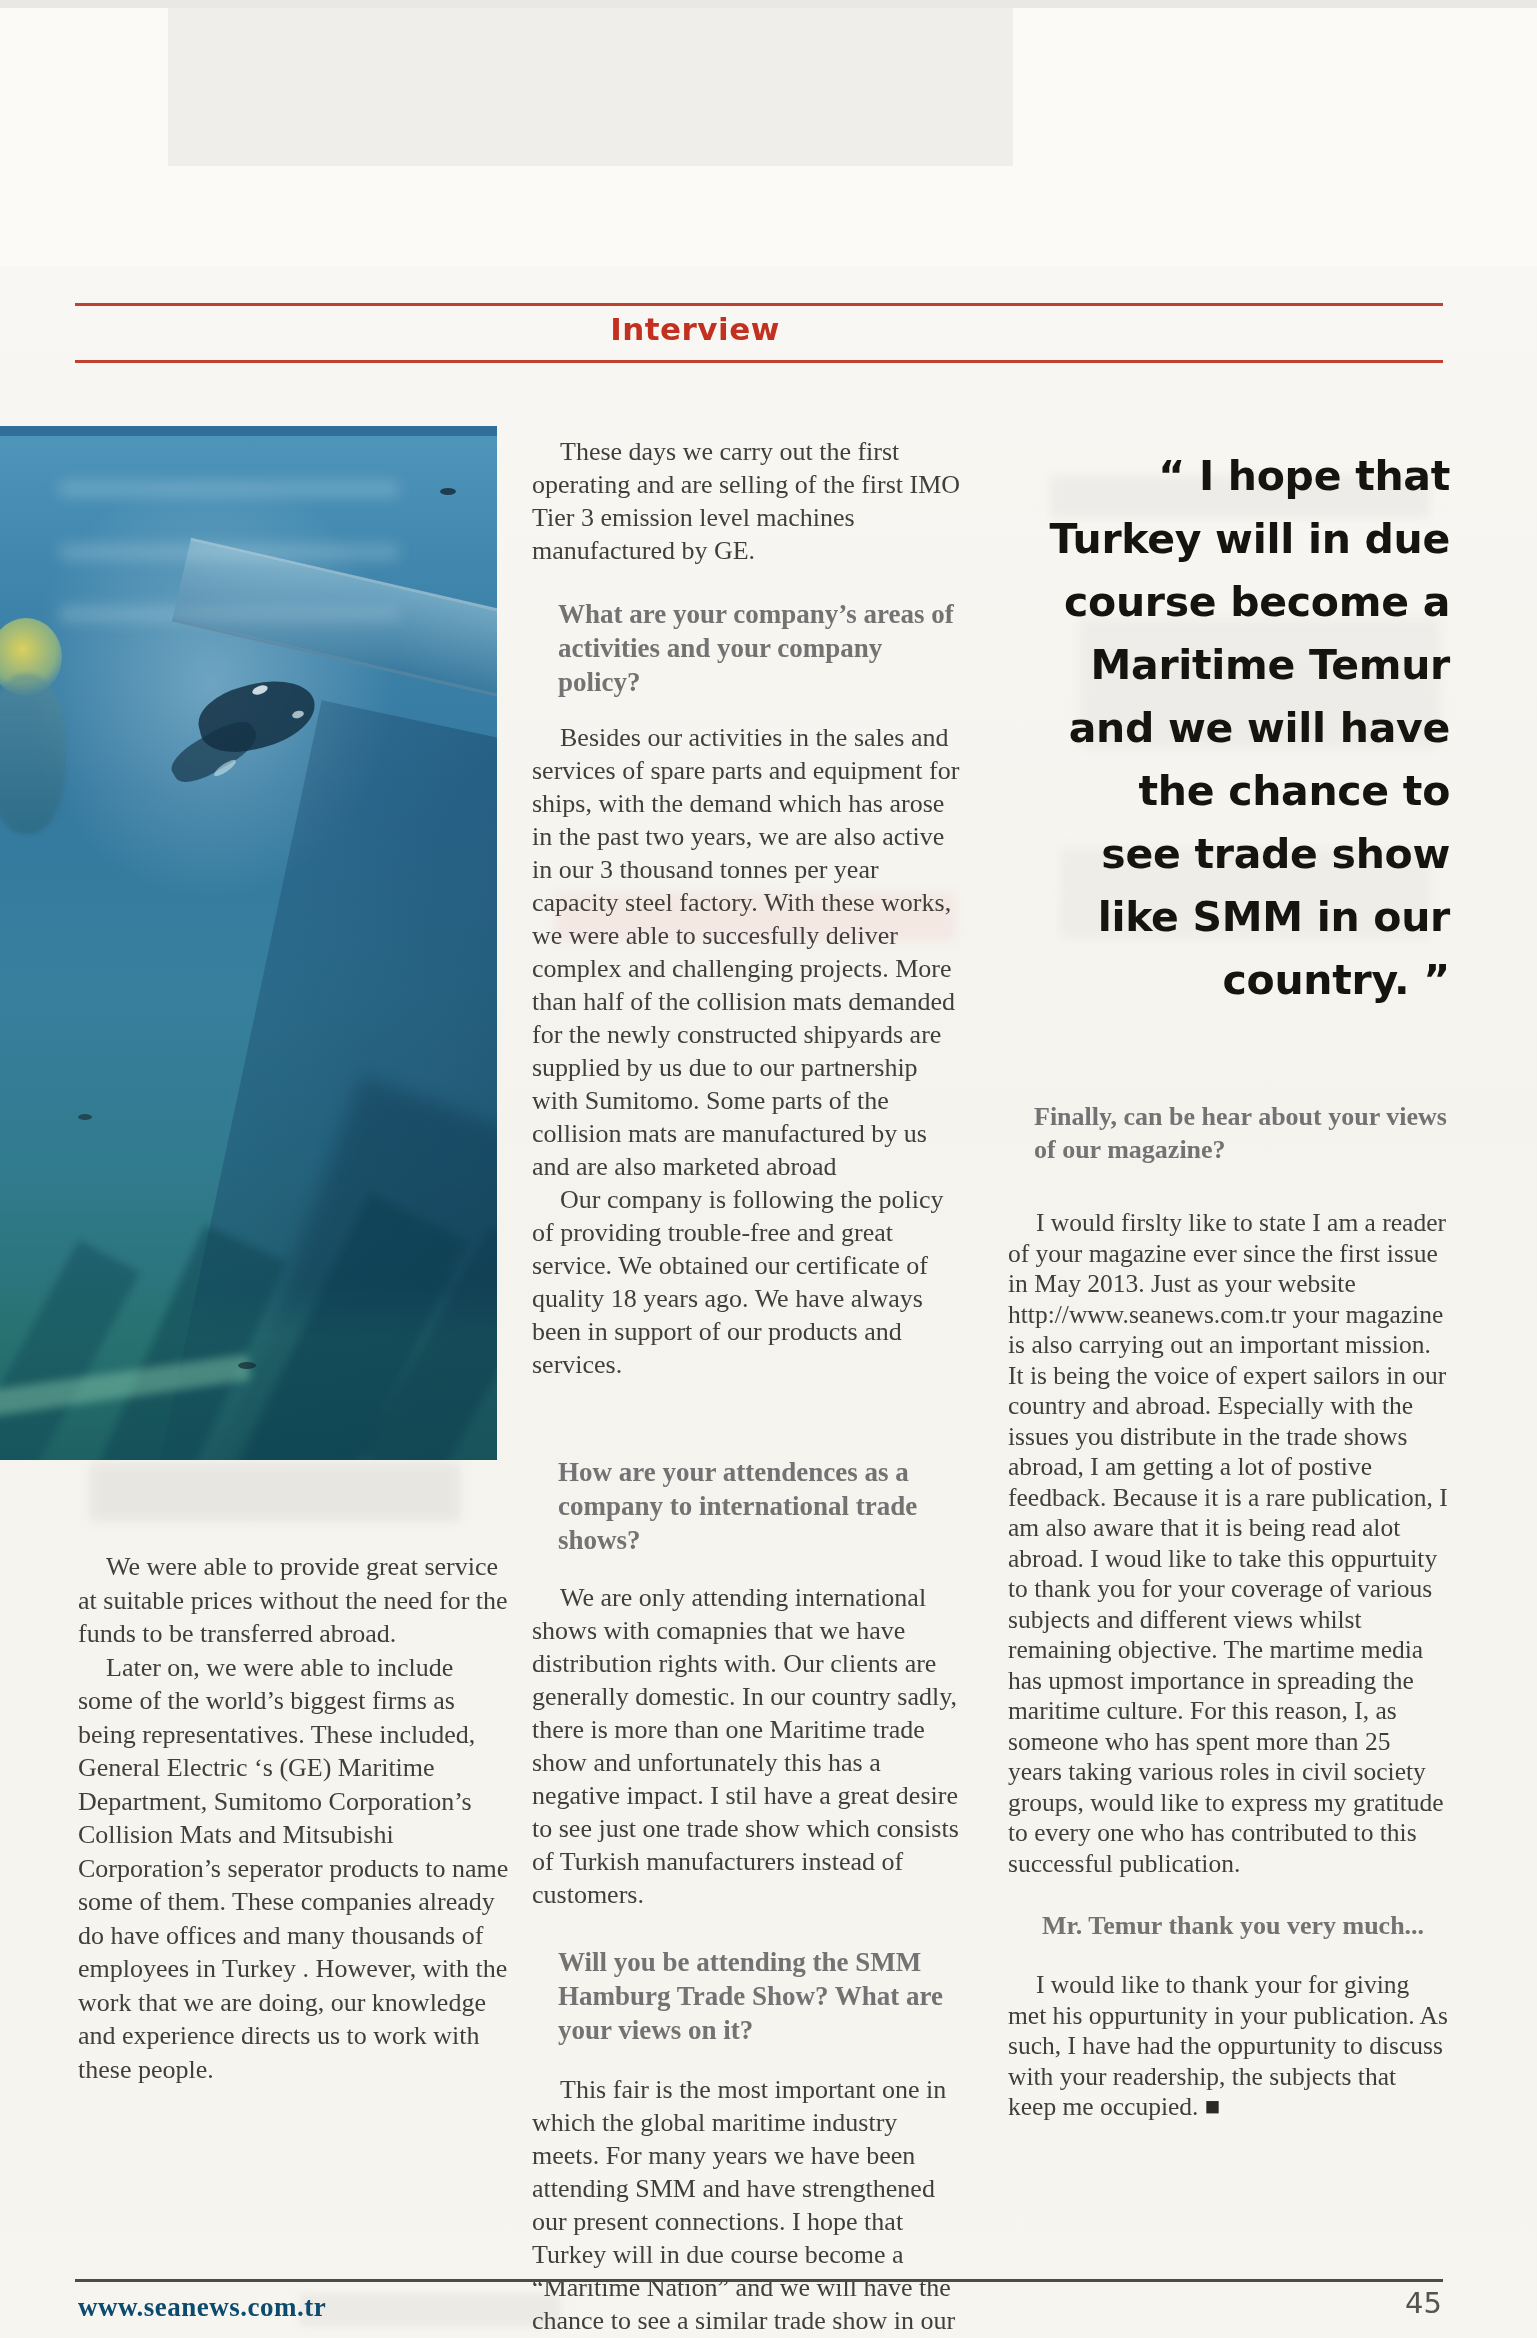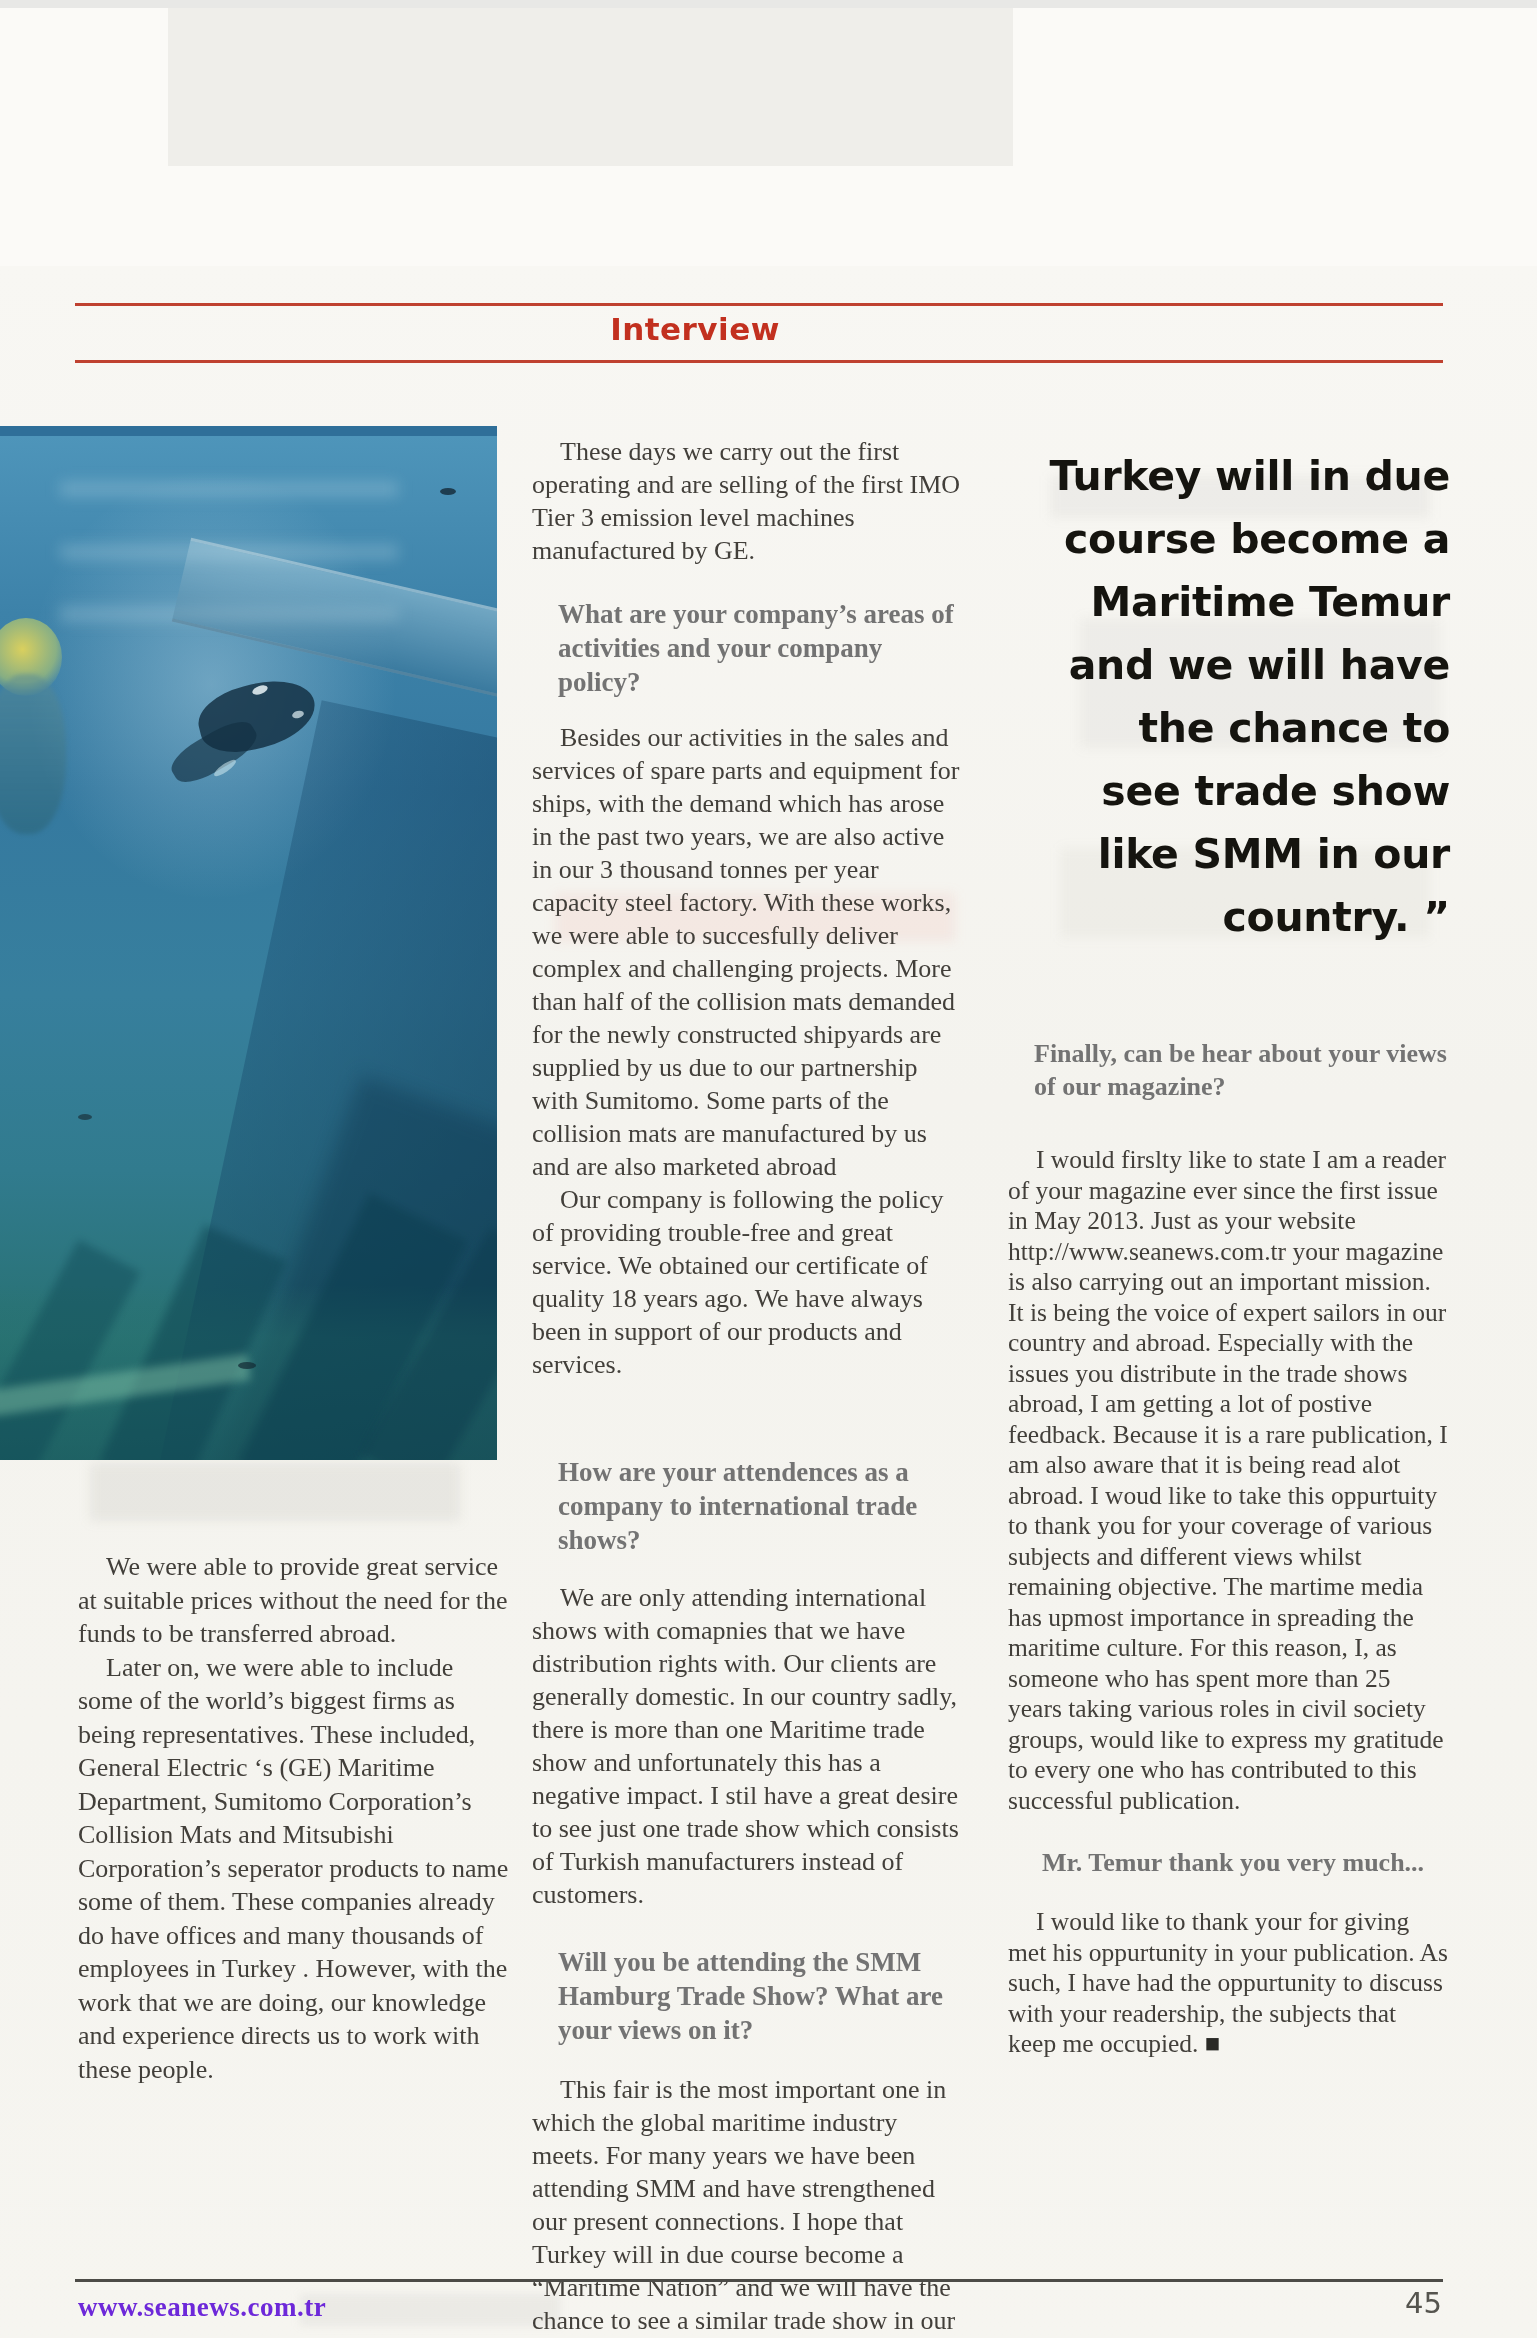--- a/index.html
+++ b/index.html
@@ -78,21 +78,21 @@
   .pull-quote{width:100%;text-align:right;}
   .pq-line{font-family:"DejaVu Sans","Liberation Sans",sans-serif;font-weight:bold;
     font-size:41px;line-height:63px;letter-spacing:-.3px;color:#15140f;}
   .h4r{margin:88px 0 42px;font-size:26px;line-height:33px;}
   .h5r{margin:30px 0 28px;padding-left:34px;font-size:26px;line-height:33px;}
   .body-r{font-size:25.5px;line-height:30.5px;}
   .endmark{color:#2a2a26;}
   
   .footer-rule{position:absolute;left:75px;top:2271px;width:1368px;height:3px;background:#4c4b47;}
   .footer-url{position:absolute;left:78px;top:2284px;font-weight:bold;font-size:27px;
-    letter-spacing:.5px;color:#6d28d9;}
+    letter-spacing:.5px;color:#0c4a6e;}
   .footer-page{position:absolute;left:1372px;top:2278px;width:70px;text-align:right;
     font-family:"DejaVu Sans","Liberation Sans",sans-serif;font-size:29px;color:#55544e;}
   
   .ghost{position:absolute;filter:blur(6px);}
   .g1{left:1050px;top:468px;width:380px;height:42px;background:rgba(130,130,122,.08);}
   .g2{left:1080px;top:610px;width:360px;height:130px;background:rgba(130,130,122,.07);}
   .g3{left:1060px;top:840px;width:370px;height:90px;background:rgba(130,130,122,.06);}
   .g-pink{left:555px;top:885px;width:400px;height:48px;background:rgba(235,130,115,.10);}
   .g4{left:90px;top:1455px;width:370px;height:58px;background:rgba(140,140,133,.12);}
   .g5{left:300px;top:2286px;width:260px;height:32px;background:rgba(160,160,153,.12);filter:blur(4px);}
@@ -154,20 +154,21 @@
     <p class="ind">Besides our activities in the sales and services of spare parts and equipment for ships, with the demand which has arose in the past two years, we are also active in our 3 thousand tonnes per year capacity steel factory. With these works, we were able to succesfully deliver complex and challenging projects. More than half of the collision mats demanded for the newly constructed shipyards are supplied by us due to our partnership with Sumitomo. Some parts of the collision mats are manufactured by us and are also marketed abroad</p>
     <p class="ind">Our company is following the policy of providing trouble-free and great service. We obtained our certificate of quality 18 years ago. We have always been in support of our products and services.</p>
     <h3 class="q h2m">How are your attendences as a company to international trade shows?</h3>
     <p class="ind">We are only attending international shows with comapnies that we have distribution rights with. Our clients are generally domestic. In our country sadly, there is more than one Maritime trade show and unfortunately this has a negative impact. I stil have a great desire to see just one trade show which consists of Turkish manufacturers instead of customers.</p>
     <h3 class="q h3m">Will you be attending the SMM Hamburg Trade Show? What are your views on it?</h3>
     <p class="ind">This fair is the most important one in which the global maritime industry meets. For many years we have been attending SMM and have strengthened our present connections. I hope that Turkey will in due course become a “Maritime Nation” and we will have the chance to see a similar trade show in our country.</p>
   </div>
 
   <div class="col col-right">
     <div class="pull-quote">
+      <div class="pq-line">“ I hope that</div>
       <div class="pq-line">Turkey will in due</div>
       <div class="pq-line">course become a</div>
       <div class="pq-line">Maritime Temur</div>
       <div class="pq-line">and we will have</div>
       <div class="pq-line">the chance to</div>
       <div class="pq-line">see trade show</div>
       <div class="pq-line">like SMM in our</div>
       <div class="pq-line">country. ”</div>
     </div>
     <h3 class="q h4r">Finally, can be hear about your views of our magazine?</h3>

